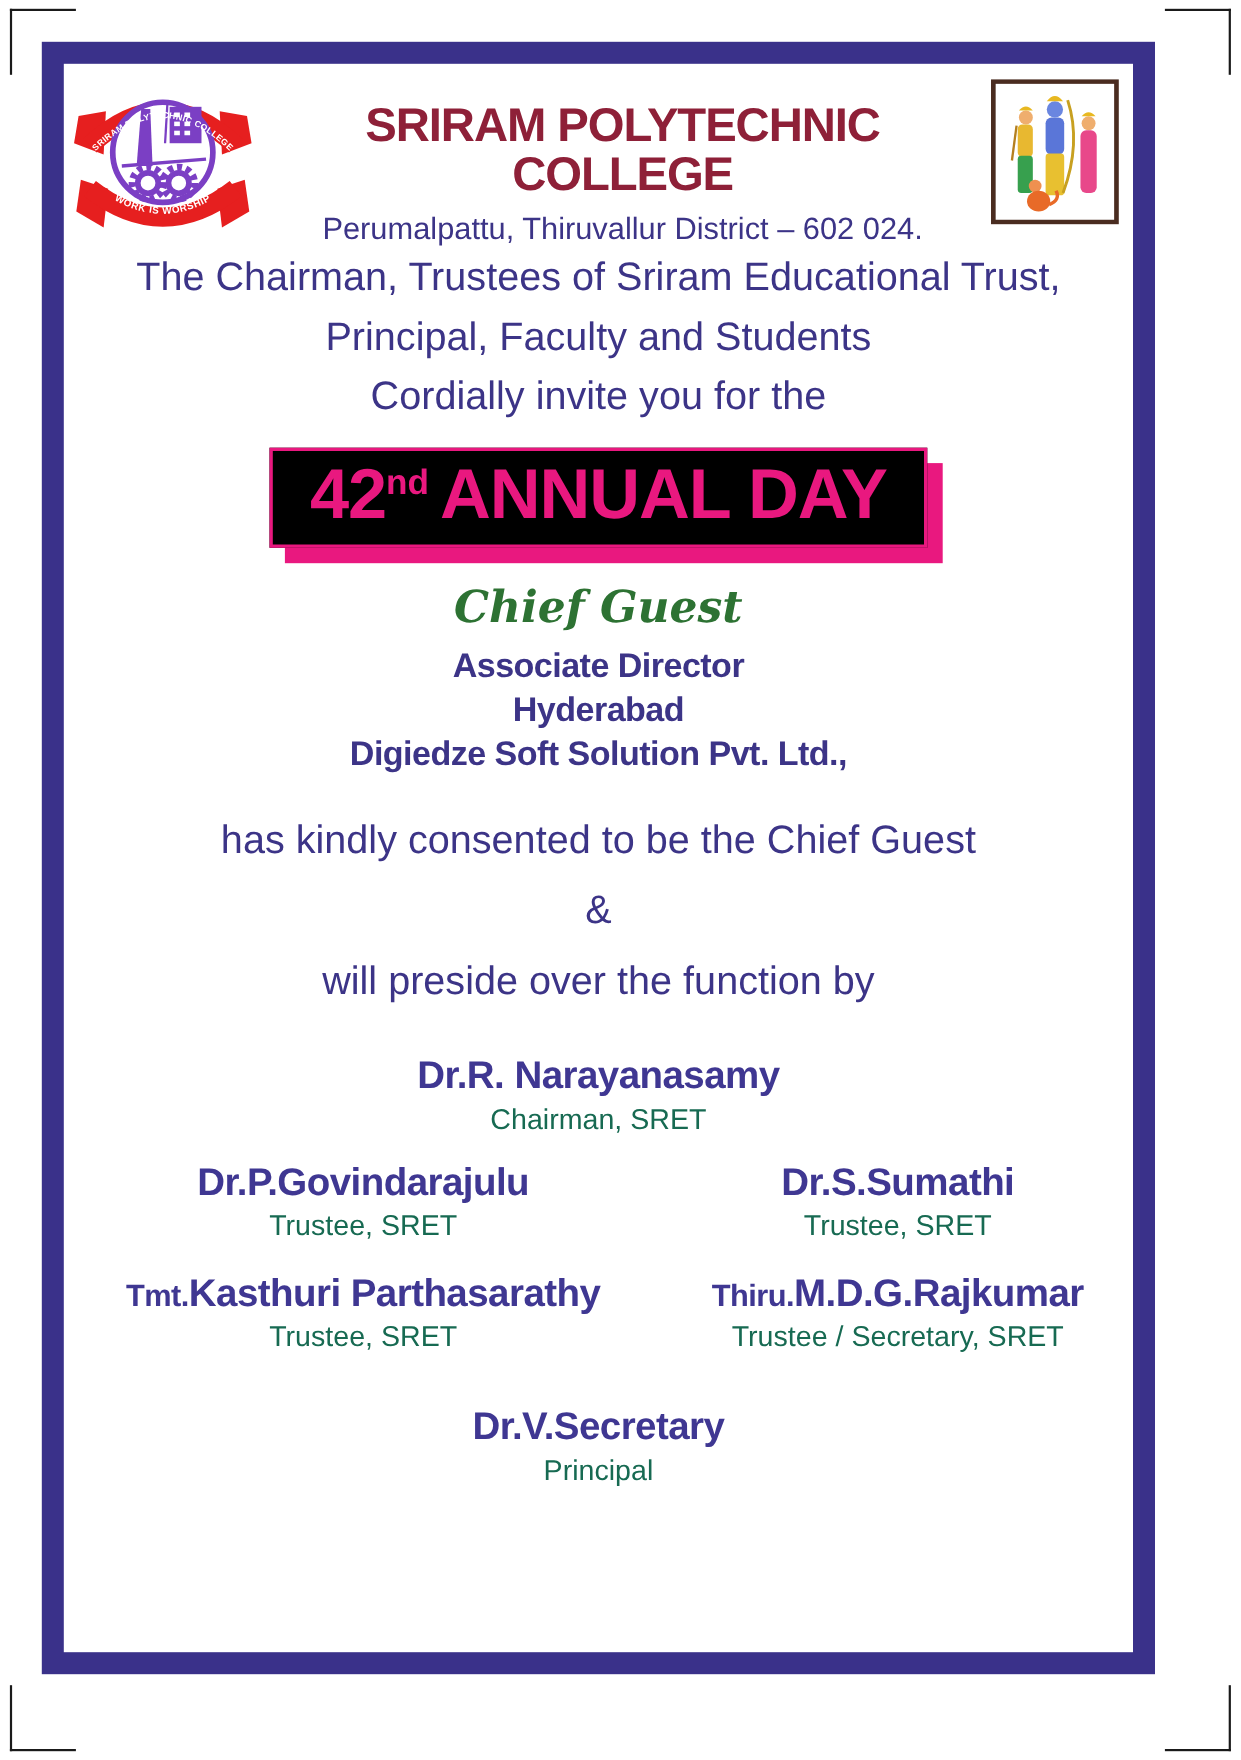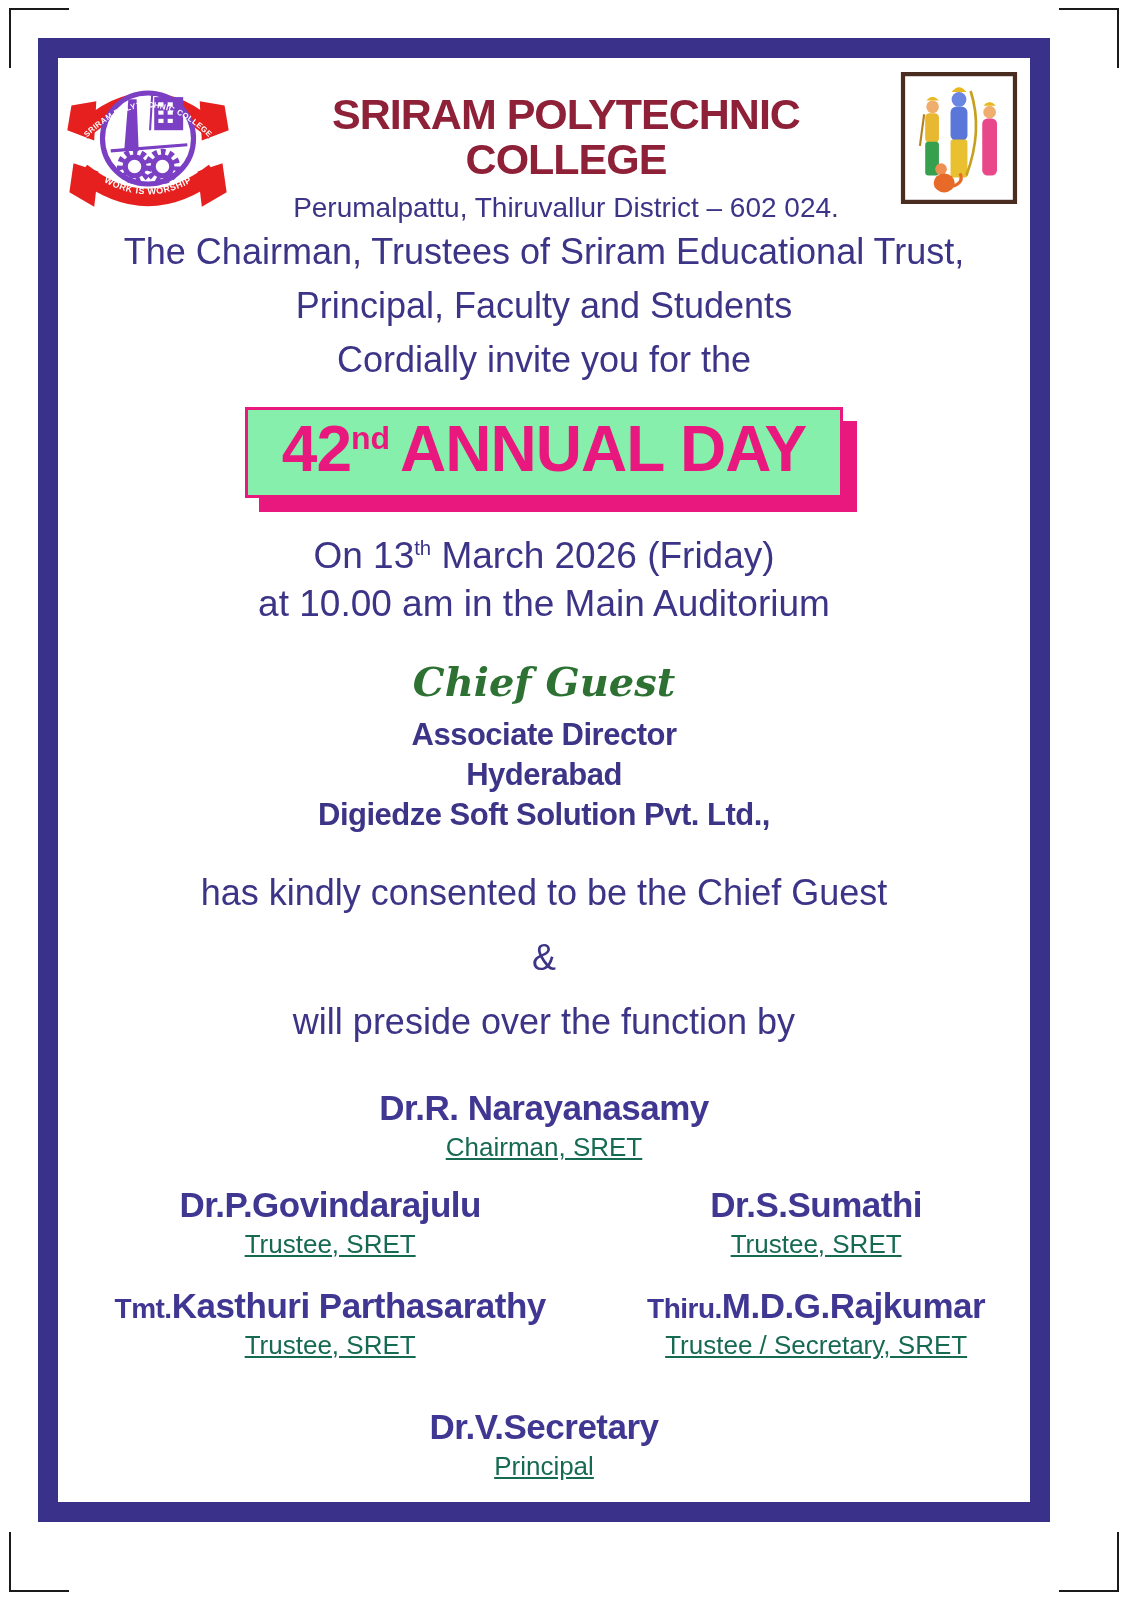--- a/index.html
+++ b/index.html
@@ -29,21 +29,21 @@
   }
   .college-addr{color:#3c3487;font-size:28px;margin-top:10px;}
   .deity-wrap{width:118px;flex:0 0 auto;margin-right:8px;margin-top:8px;}
 
   
   .invite{color:#3c3487;font-size:36px;line-height:1.5;margin-top:1px;}
 
   
   .banner-row{margin-top:20px;}
   .banner{
-    display:inline-block;background:#86efac;border:3px solid #e9187f;
+    display:inline-block;background:#000000;border:3px solid #e9187f;
     box-shadow:14px 14px 0 0 #e9187f;padding:4px 34px 10px 34px;
   }
   .banner-text{
     color:#e9187f;font-weight:bold;font-size:64px;letter-spacing:-1px;line-height:1.1;
     white-space:nowrap;
   }
   .banner-text sup{font-size:0.5em;vertical-align:super;letter-spacing:0;margin-right:10px;}
 
   
   .date-block{color:#3c3487;font-size:37px;line-height:1.3;margin-top:34px;}
@@ -60,21 +60,21 @@
   .cg-desig{color:#3c3487;font-weight:bold;font-size:31px;line-height:1.3;margin-top:10px;letter-spacing:-0.5px;}
 
   
   .consent{color:#3c3487;font-size:36px;margin-top:34px;line-height:1.3;}
   .consent .amp{margin:18px 0;}
   .consent .l2{margin-top:14px;}
 
   
   .off-name{color:#3f3792;font-weight:bold;font-size:35px;letter-spacing:-0.5px;}
   .off-name .pre{font-size:28px;text-align:center;}
-  .off-title{color:#176a52;font-size:26px;margin-top:4px;text-decoration:underline;}
+  .off-title{color:#176a52;font-size:26px;margin-top:4px;}
   .chairman-block{margin-top:42px;}
   .trustee-grid{display:grid;grid-template-columns:56% 44%;margin-top:22px;}
   .trustee-grid.r2{margin-top:26px;}
   .trustee-cell{text-align:center;}
   .principal-block{margin-top:46px;}
 </style>
 </head>
 <body>
 
 <div class="crop tl"></div>
@@ -170,24 +170,20 @@
       <div>Principal, Faculty and Students</div>
       <div>Cordially invite you for the</div>
     </div>
 
     <div class="banner-row">
       <div class="banner">
         <div class="banner-text"><span>42</span><sup>nd</sup><span>ANNUAL DAY</span></div>
       </div>
     </div>
 
-    <div class="date-block">
-      <div><span>On 13</span><sup>th</sup><span> March 2026 (Friday)</span></div>
-      <div>at 10.00 am in the Main Auditorium</div>
-    </div>
 
     <div class="cg-heading">Chief Guest</div>
     <div class="cg-desig">
       <div>Associate Director</div>
       <div>Hyderabad</div>
       <div>Digiedze Soft Solution Pvt. Ltd.,</div>
     </div>
 
     <div class="consent">
       <div>has kindly consented to be the Chief Guest</div>

